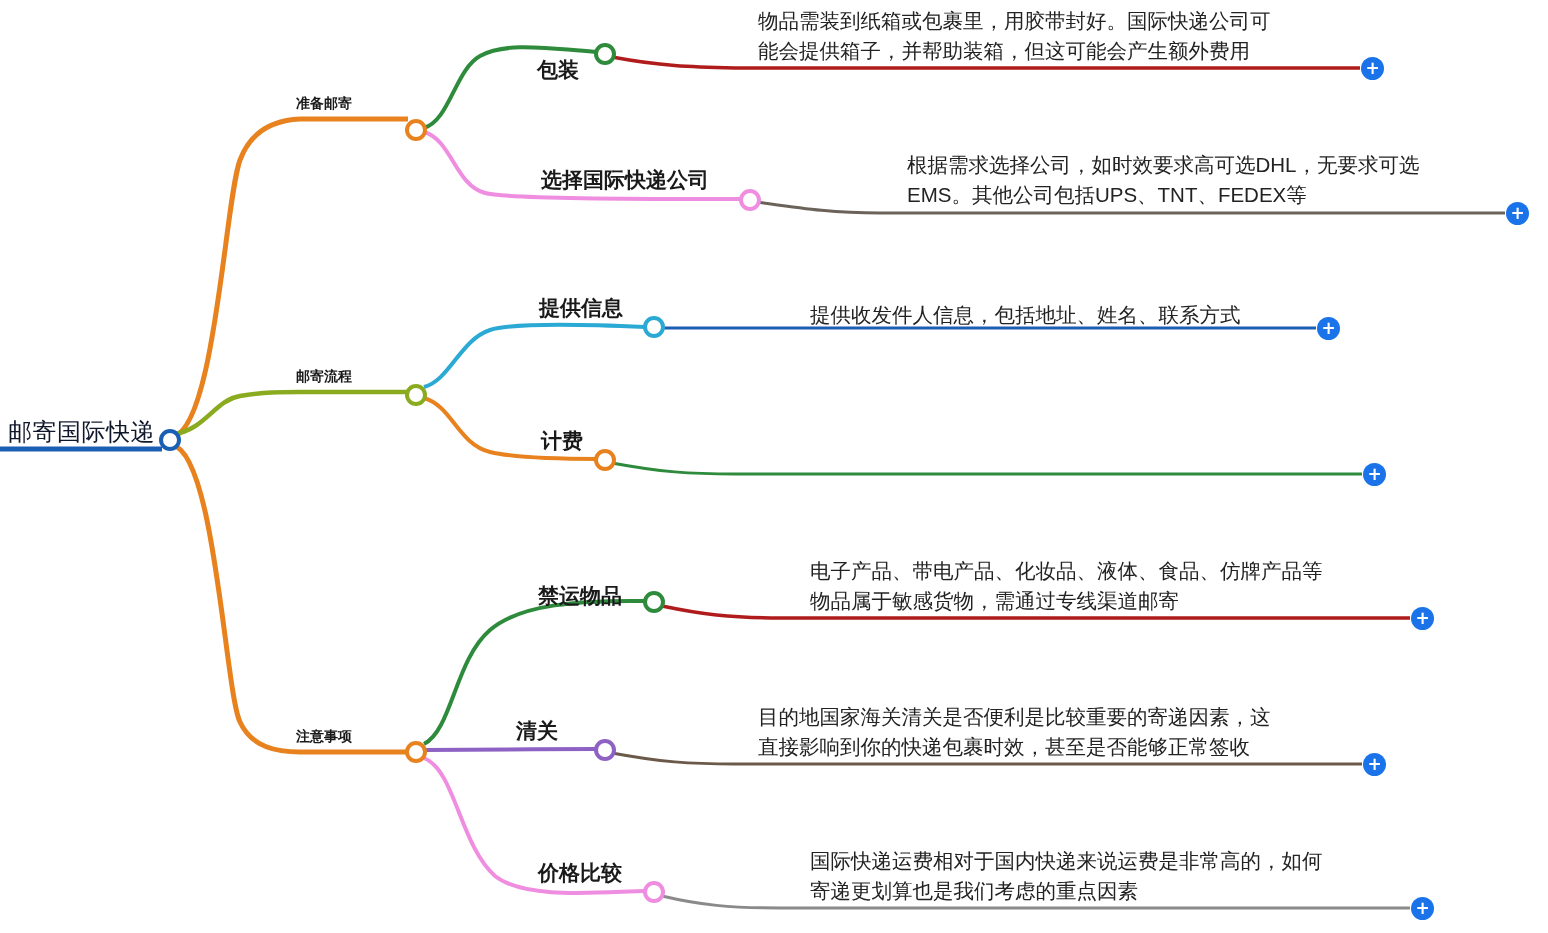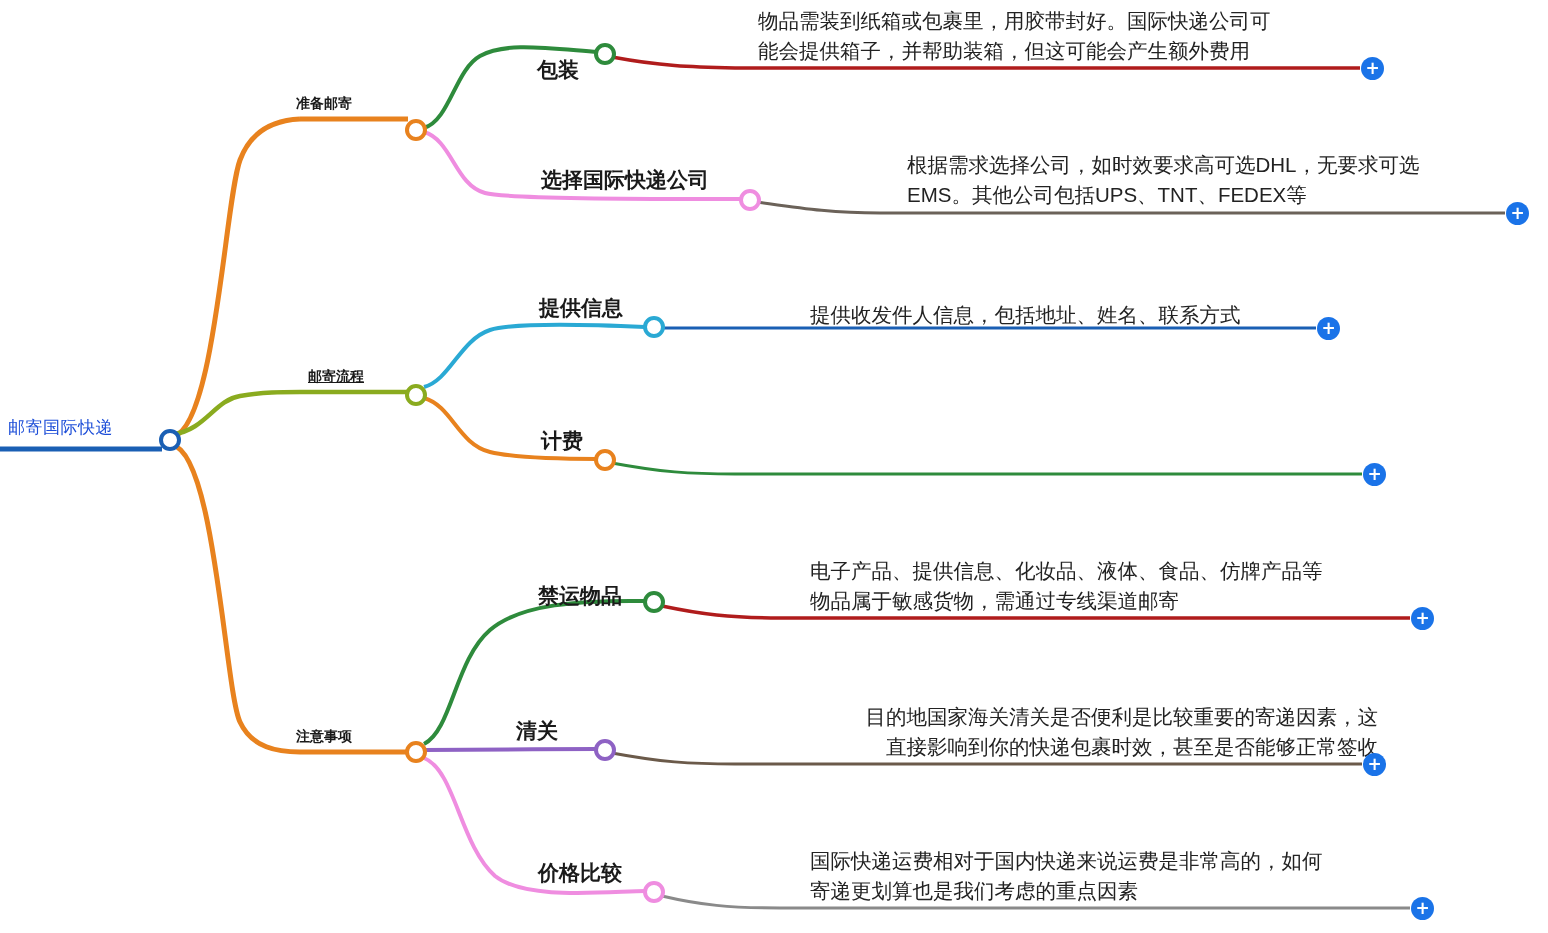--- a/index.html
+++ b/index.html
@@ -26,22 +26,22 @@
     pointer-events: none;
   }
   .node-label {
     position: absolute;
     font-weight: bold;
     color: #1a1a1a;
     white-space: nowrap;
     line-height: 1.15;
   }
   .root-label {
-    font-size: 17px;
-    color: #1d4ed8;
+    font-size: 24px;
+    color: #0f172a;
     font-weight: normal;
     letter-spacing: 0.5px;
   }
   .branch-label {
     font-size: 14px;
   }
   .leaf-label {
     font-size: 21px;
   }
   .note {
@@ -129,38 +129,38 @@
   <div class="node-label leaf-label" style="left:537px; top:19px;margin-top:39px;">包装</div>
   <div class="note" style="left:733px; top:6px; width:620px;">物品需装到纸箱或包裹里，用胶带封好。国际快递公司可
 能会提供箱子，并帮助装箱，但这可能会产生额外费用</div>
   <div class="plus-btn" style="left:1361px; top:57px;">+</div>
 
   <div class="node-label leaf-label" style="left:541px; top:168px;">选择国际快递公司</div>
   <div class="note" style="left:882px; top:150px; width:625px;">根据需求选择公司，如时效要求高可选DHL，无要求可选
 EMS。其他公司包括UPS、TNT、FEDEX等</div>
   <div class="plus-btn" style="left:1506px; top:202px;">+</div>
 
-  <div class="node-label branch-label" style="left:308px; top:368px;text-decoration:underline;">邮寄流程</div>
+  <div class="node-label branch-label" style="left:296px; top:368px;">邮寄流程</div>
 
   <div class="node-label leaf-label" style="left:539px; top:296px;">提供信息</div>
   <div class="note" style="left:785px; top:300px; width:530px;">提供收发件人信息，包括地址、姓名、联系方式</div>
   <div class="plus-btn" style="left:1317px; top:317px;">+</div>
 
   <div class="node-label leaf-label" style="left:541px; top:429px;">计费</div>
   <div class="plus-btn" style="left:1363px; top:463px;">+</div>
 
   <div class="node-label branch-label" style="left:296px; top:728px;">注意事项</div>
 
   <div class="node-label leaf-label" style="left:538px; top:571px;margin-top:13px;">禁运物品</div>
-  <div class="note" style="left:785px; top:556px; width:620px;">电子产品、提供信息、化妆品、液体、食品、仿牌产品等
+  <div class="note" style="left:785px; top:556px; width:620px;">电子产品、带电产品、化妆品、液体、食品、仿牌产品等
 物品属于敏感货物，需通过专线渠道邮寄</div>
   <div class="plus-btn" style="left:1411px; top:607px;">+</div>
 
   <div class="node-label leaf-label" style="left:516px; top:719px;">清关</div>
-  <div class="note" style="left:733px; top:702px; width:620px;text-align:right;">目的地国家海关清关是否便利是比较重要的寄递因素，这
+  <div class="note" style="left:733px; top:702px; width:620px;">目的地国家海关清关是否便利是比较重要的寄递因素，这
 直接影响到你的快递包裹时效，甚至是否能够正常签收</div>
   <div class="plus-btn" style="left:1363px; top:753px;">+</div>
 
   <div class="node-label leaf-label" style="left:538px; top:861px;text-align:center;">价格比较</div>
   <div class="note" style="left:785px; top:846px; width:620px;">国际快递运费相对于国内快递来说运费是非常高的，如何
 寄递更划算也是我们考虑的重点因素</div>
   <div class="plus-btn" style="left:1411px; top:897px;">+</div>
 
 </div>
 

